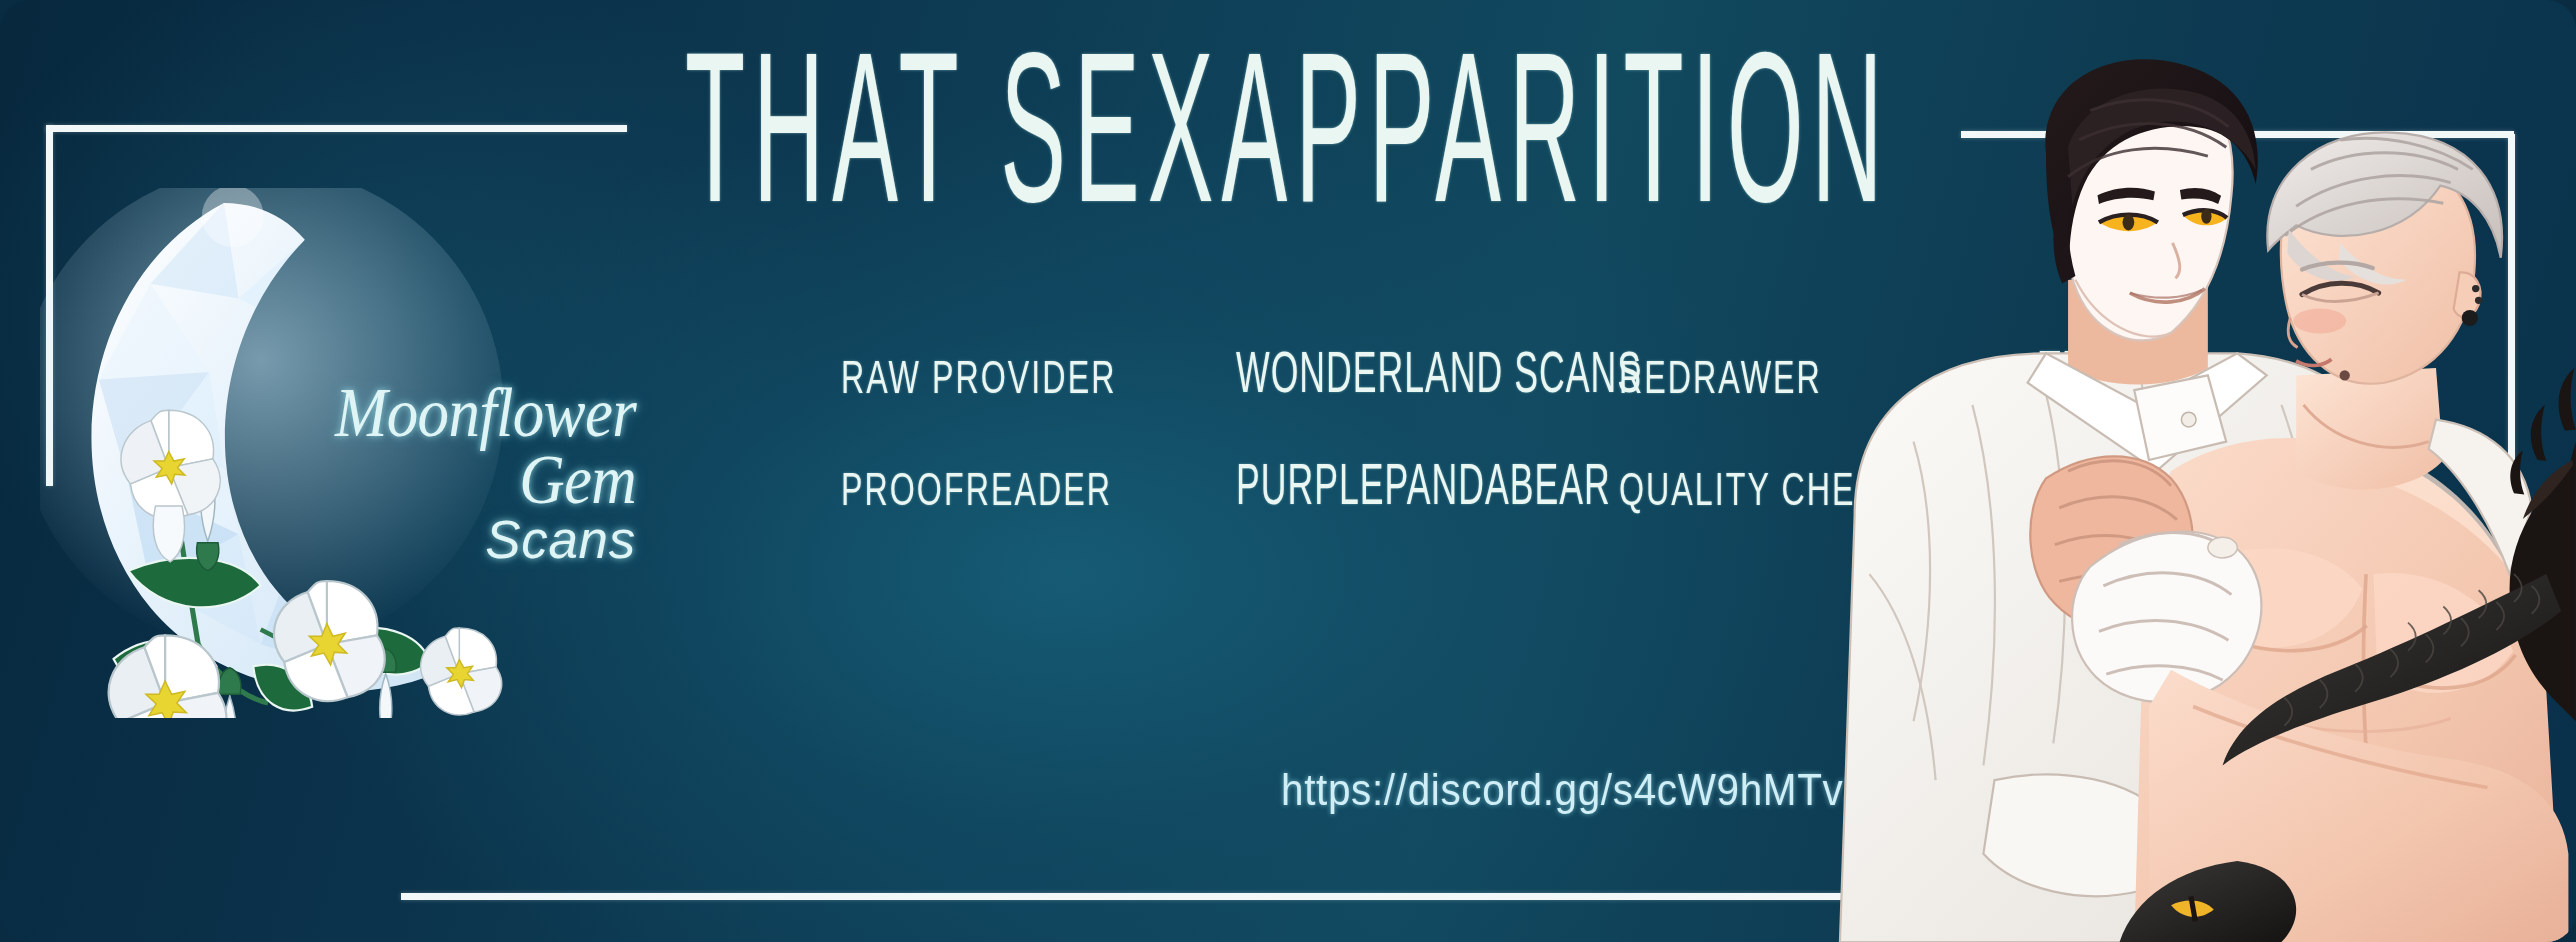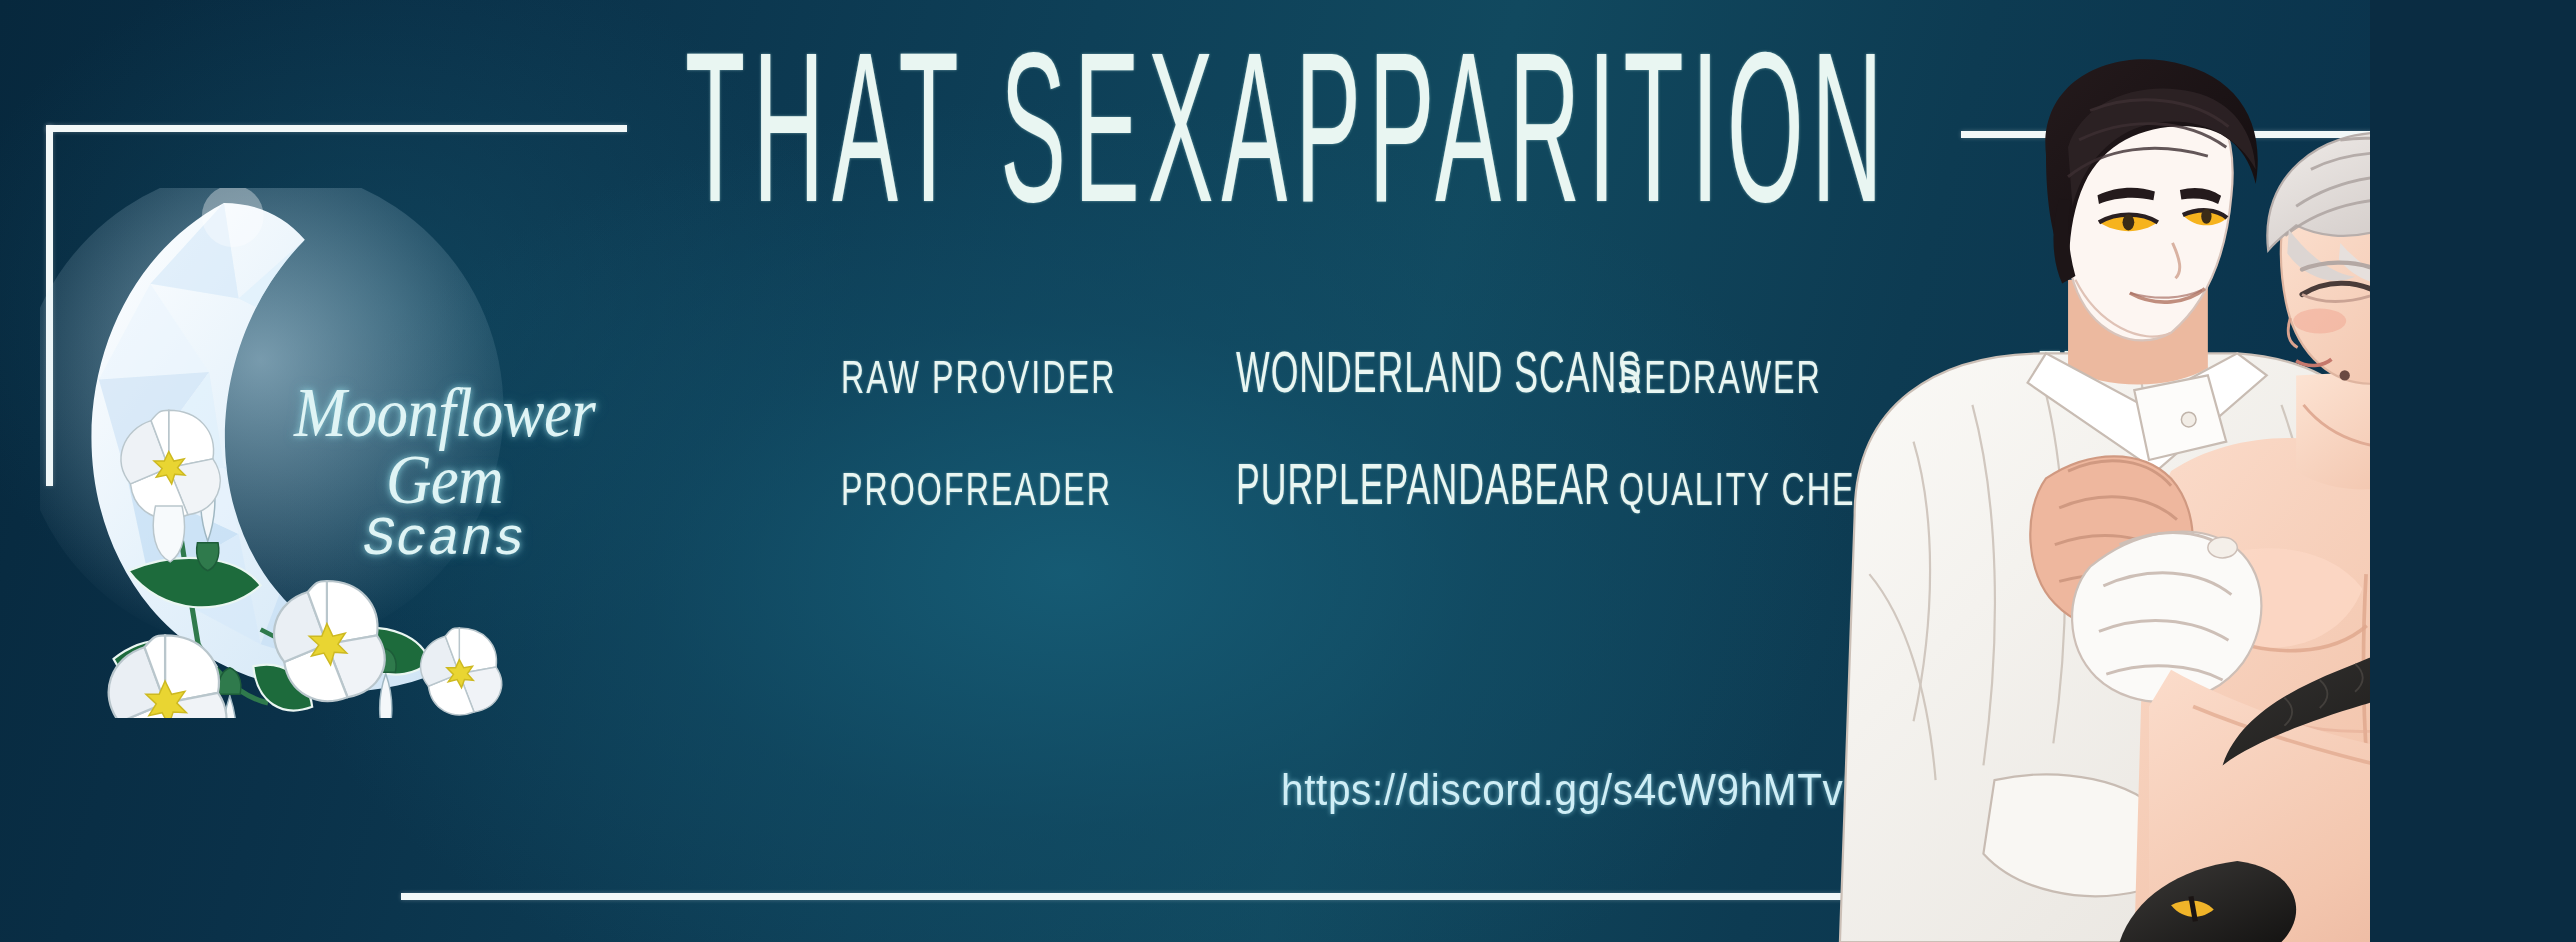--- a/index.html
+++ b/index.html
@@ -1,26 +1,27 @@
 <!DOCTYPE html>
 <html style="font-size:11.8px"><head>
 <meta charset="utf-8">
 <style>
   * { margin:0; padding:0; box-sizing:border-box; }
   html, body { width:2576px; height:942px; overflow:hidden; background:#0a2c42; }
 
   #stage {
     position:relative;
-    width:2370px; height:942px;
+    width:2576px; height:942px;
     font-family:"Liberation Sans", sans-serif;
     background:
       radial-gradient(ellipse 1104px 662px at 1067px 574px, rgba(22,92,117,0.95) 0%, rgba(18,78,103,0.55) 38%, rgba(12,54,76,0.0) 72%),
       radial-gradient(ellipse 662px 515px at 397px 309px, rgba(20,80,104,0.55) 0%, rgba(12,52,74,0.0) 70%),
       linear-gradient(105deg, #07283d 0%, #0a3149 18%, #0e4058 42%, #11495f 58%, #0d3b52 76%, #09304a 100%);
     overflow:hidden;
+    border-radius:30px;
   }
 
   
   .frm { position:absolute; background:#f2f8f8; box-shadow:0 0 4.4px rgba(255,255,255,0.25); }
   #frame-left    { left:46px;   top:125px;  width:6.6px;  height:361px; }
   #frame-top-l   { left:46px;   top:125px;  width:581px; height:6.6px; }
   #frame-top-r   { left:1961px; top:131px;  width:265px; height:6.6px; }
   #frame-right   { left:2508px; top:134px;  width:6.6px;  height:762px; }
   #frame-top-far { left:2190px; top:131px;  width:324px; height:6.6px; }
   #frame-bottom  { left:401px;  top:893px; width:2113px; height:6.6px; }
@@ -40,35 +41,35 @@
     -webkit-text-stroke:0px;
     text-shadow:0 0 3.7px rgba(190,235,230,0.55);
     white-space:nowrap;
   }
 
   
   #logo { position:absolute; left:40px; top:188px; width:640px; height:530px; }
   #moon-svg { position:absolute; left:0; top:0; }
   #logo-text {
     position:absolute; left:213px; top:199px; width:383px;
-    text-align:center;
+    text-align:right;
     color:#dff4f5;
     text-shadow:0 0 5.9px rgba(150,220,230,0.8), 0 0 13.2px rgba(120,200,215,0.4);
   }
   #logo-line1 {
     display:block;
     font-family:"Liberation Serif", serif;
     font-style:italic; font-weight:400;
     font-size:63px; line-height:0.95;
     letter-spacing:-0.7px;
     transform:scaleY(1.12);
   }
   #logo-line2 {
     display:block;
-    font-family:Liberation Mono, monospace;
+    font-family:Liberation Sans, sans-serif;
     font-style:italic; font-weight:400;
     font-size:53px; line-height:1.25;
     letter-spacing:0.7px;
   }
 
   
   #credits { position:absolute; left:828px; top:331px; width:972px; }
   .cred-row { position:relative; height:112px; }
   .cred-cell {
     position:absolute;

